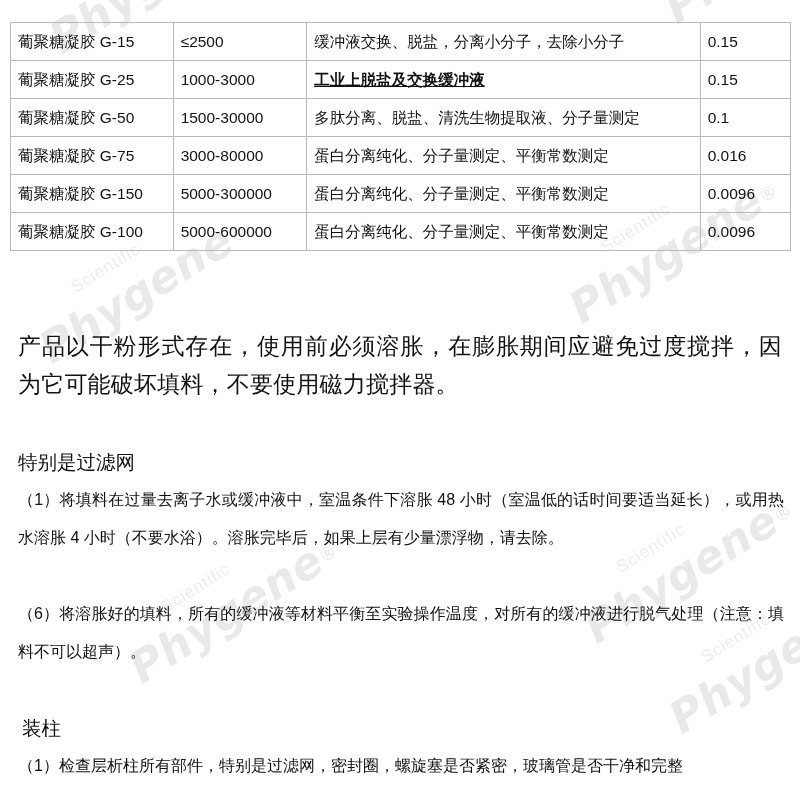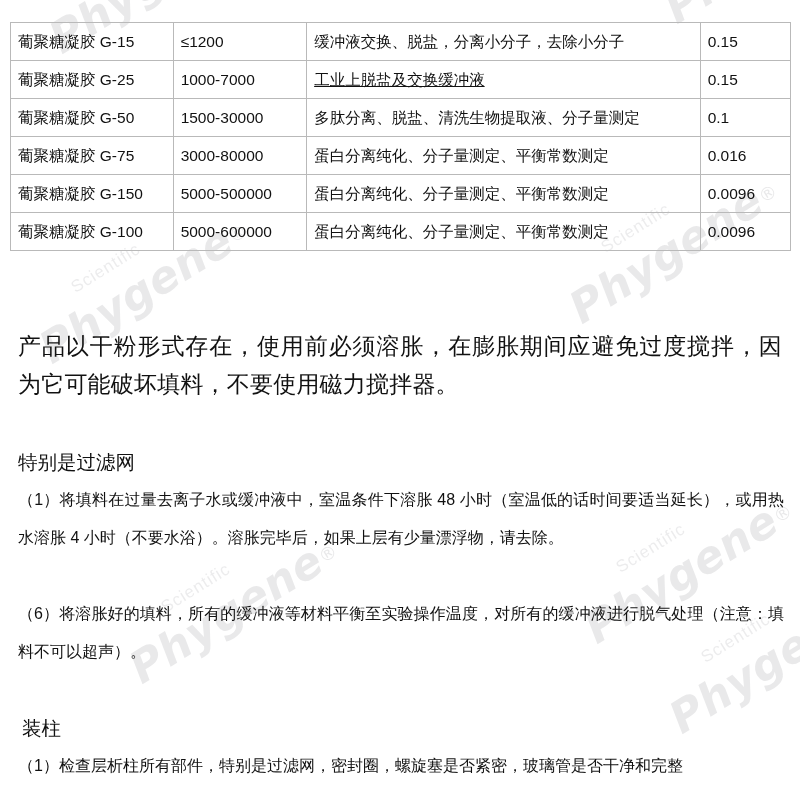--- a/index.html
+++ b/index.html
@@ -88,21 +88,21 @@
     color: #111111;
     white-space: nowrap;
     overflow: hidden;
     vertical-align: middle;
     background: transparent;
   }
   .col-name   { width: 162px; }
   .col-range  { width: 133px; }
   .col-use    { width: 392px; }
   .col-flow   { width: 90px;  }
-  td.cell-underline span.cell-text { text-decoration: underline; }
+  td.cell-underline span.cell-text { text-decoration: underline; font-weight: bold; }
 
   
   .para {
     position: absolute;
     left: 18px;
     width: 764px;
     font-size: 23px;
     line-height: 38px;
     color: #111111;
     letter-spacing: 0.2px;
@@ -176,45 +176,45 @@
       <colgroup>
         <col class="col-name">
           <col class="col-range">
           <col class="col-use">
           <col class="col-flow">
       </colgroup>
       <tbody id="spec-table-body">
 
       <tr>
             <td class="col-name"><span class="cell-text">葡聚糖凝胶 G-15</span></td>
-            <td class="col-range"><span class="cell-text">≤1200</span></td>
+            <td class="col-range"><span class="cell-text">≤2500</span></td>
             <td class="col-use"><span class="cell-text">缓冲液交换、脱盐，分离小分子，去除小分子</span></td>
             <td class="col-flow"><span class="cell-text">0.15</span></td>
           </tr>
           <tr>
             <td class="col-name"><span class="cell-text">葡聚糖凝胶 G-25</span></td>
-            <td class="col-range"><span class="cell-text">1000-7000</span></td>
+            <td class="col-range"><span class="cell-text">1000-3000</span></td>
             <td class="col-use cell-underline"><span class="cell-text">工业上脱盐及交换缓冲液</span></td>
             <td class="col-flow"><span class="cell-text">0.15</span></td>
           </tr>
           <tr>
             <td class="col-name"><span class="cell-text">葡聚糖凝胶 G-50</span></td>
             <td class="col-range"><span class="cell-text">1500-30000</span></td>
             <td class="col-use"><span class="cell-text">多肽分离、脱盐、清洗生物提取液、分子量测定</span></td>
             <td class="col-flow"><span class="cell-text">0.1</span></td>
           </tr>
           <tr>
             <td class="col-name"><span class="cell-text">葡聚糖凝胶 G-75</span></td>
             <td class="col-range"><span class="cell-text">3000-80000</span></td>
             <td class="col-use"><span class="cell-text">蛋白分离纯化、分子量测定、平衡常数测定</span></td>
             <td class="col-flow"><span class="cell-text">0.016</span></td>
           </tr>
           <tr>
             <td class="col-name"><span class="cell-text">葡聚糖凝胶 G-150</span></td>
-            <td class="col-range"><span class="cell-text">5000-500000</span></td>
+            <td class="col-range"><span class="cell-text">5000-300000</span></td>
             <td class="col-use"><span class="cell-text">蛋白分离纯化、分子量测定、平衡常数测定</span></td>
             <td class="col-flow"><span class="cell-text">0.0096</span></td>
           </tr>
           <tr>
             <td class="col-name"><span class="cell-text">葡聚糖凝胶 G-100</span></td>
             <td class="col-range"><span class="cell-text">5000-600000</span></td>
             <td class="col-use"><span class="cell-text">蛋白分离纯化、分子量测定、平衡常数测定</span></td>
             <td class="col-flow"><span class="cell-text">0.0096</span></td>
           </tr>
         </tbody>

